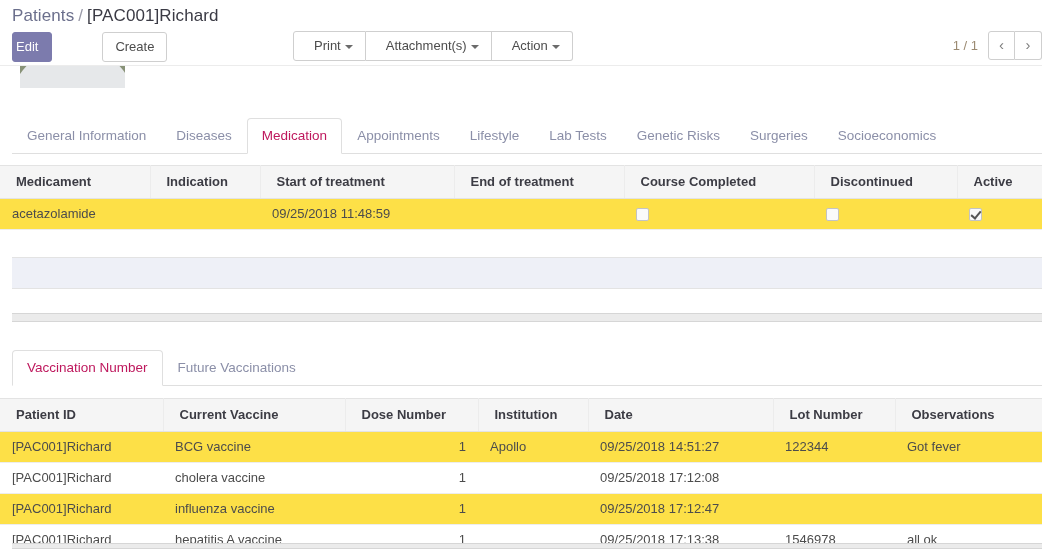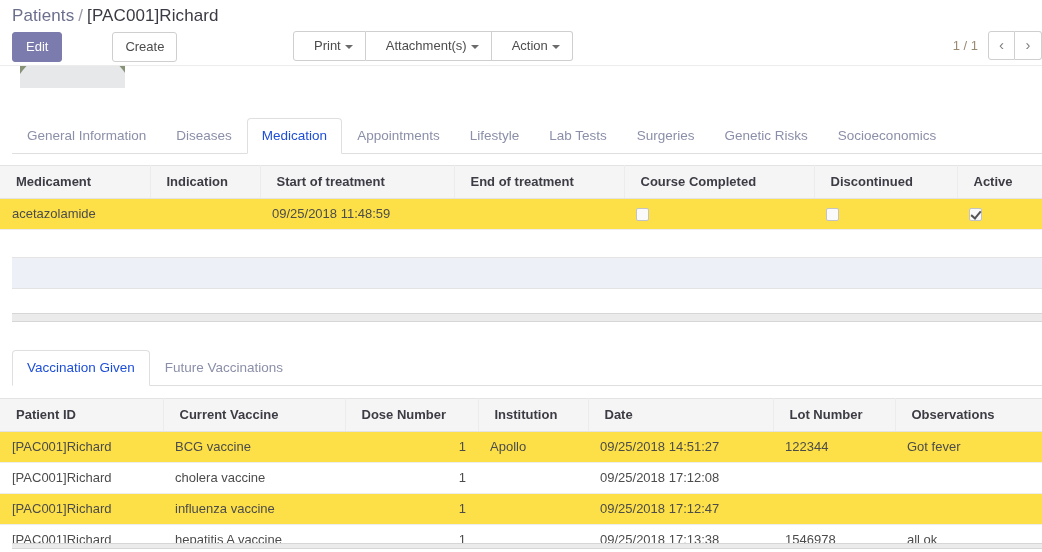--- a/index.html
+++ b/index.html
@@ -42,21 +42,21 @@
     color: #4c4c4c;
     border-radius: 3px;
     cursor: pointer;
     white-space: nowrap;
   }
   .btn-primary {
     background: #7c7bad;
     border-color: #7c7bad;
     color: #ffffff;
     border-radius: 3px;
-    padding: 7px 13px 8px 13px;
+    padding: 7px 13px 8px 3px;
   }
   .btn-group { display: flex; margin-left: 10px; padding-left: 40px; }
   .btn-group-mid { position: absolute; left: 293px; top: 5px; display: flex; }
   .btn-group-mid .btn { border-radius: 0; border-left-width: 0; padding-left: 20px; }
   .btn-group-mid .btn:first-child { border-radius: 3px 0 0 3px; border-left-width: 1px; }
   .btn-group-mid .btn:last-child { border-radius: 0 3px 3px 0; }
   .caret {
     display: inline-block;
     width: 0; height: 0;
     margin-left: 4px;
@@ -130,21 +130,21 @@
     font-size: 13.5px;
     color: #8b8fa8;
     padding: 9px 14px 10px 14px;
     margin-bottom: -1px;
     border: 1px solid transparent;
     border-radius: 4px 4px 0 0;
     cursor: pointer;
     white-space: nowrap;
   }
   .tab.active {
-    color: #1d4ed8;
+    color: #be185d;
     background: #ffffff;
     border-color: #dfdfdf;
     border-bottom-color: #ffffff;
   }
 
   
   .list-table {
     width: 1042px;
     border-collapse: collapse;
     table-layout: fixed;
@@ -261,22 +261,22 @@
   </div>
 
   <div class="tabs-wrap">
     <div class="tabs" id="tabs-host">
         <div class="tab">General Information</div>
         <div class="tab">Diseases</div>
         <div class="tab active">Medication</div>
         <div class="tab">Appointments</div>
         <div class="tab">Lifestyle</div>
         <div class="tab">Lab Tests</div>
+        <div class="tab">Genetic Risks</div>
         <div class="tab">Surgeries</div>
-        <div class="tab">Genetic Risks</div>
         <div class="tab">Socioeconomics</div>
       </div>
   </div>
 
   <div class="med-table-wrap">
     <table class="list-table">
       <colgroup>
         <col style="width:150px">
           <col style="width:110px">
           <col style="width:194px">
@@ -309,21 +309,21 @@
         </tbody>
     </table>
   </div>
 
   <div class="empty-band"></div>
 
   <div class="sep-bar"></div>
 
   <div class="vac-tabs-wrap">
     <div class="tabs" id="vac-tabs-host">
-        <div class="tab active">Vaccination Given</div>
+        <div class="tab active">Vaccination Number</div>
         <div class="tab">Future Vaccinations</div>
       </div>
   </div>
 
   <div class="vac-table-wrap">
     <table class="list-table">
       <colgroup>
         <col style="width:163px">
           <col style="width:182px">
           <col style="width:133px">

